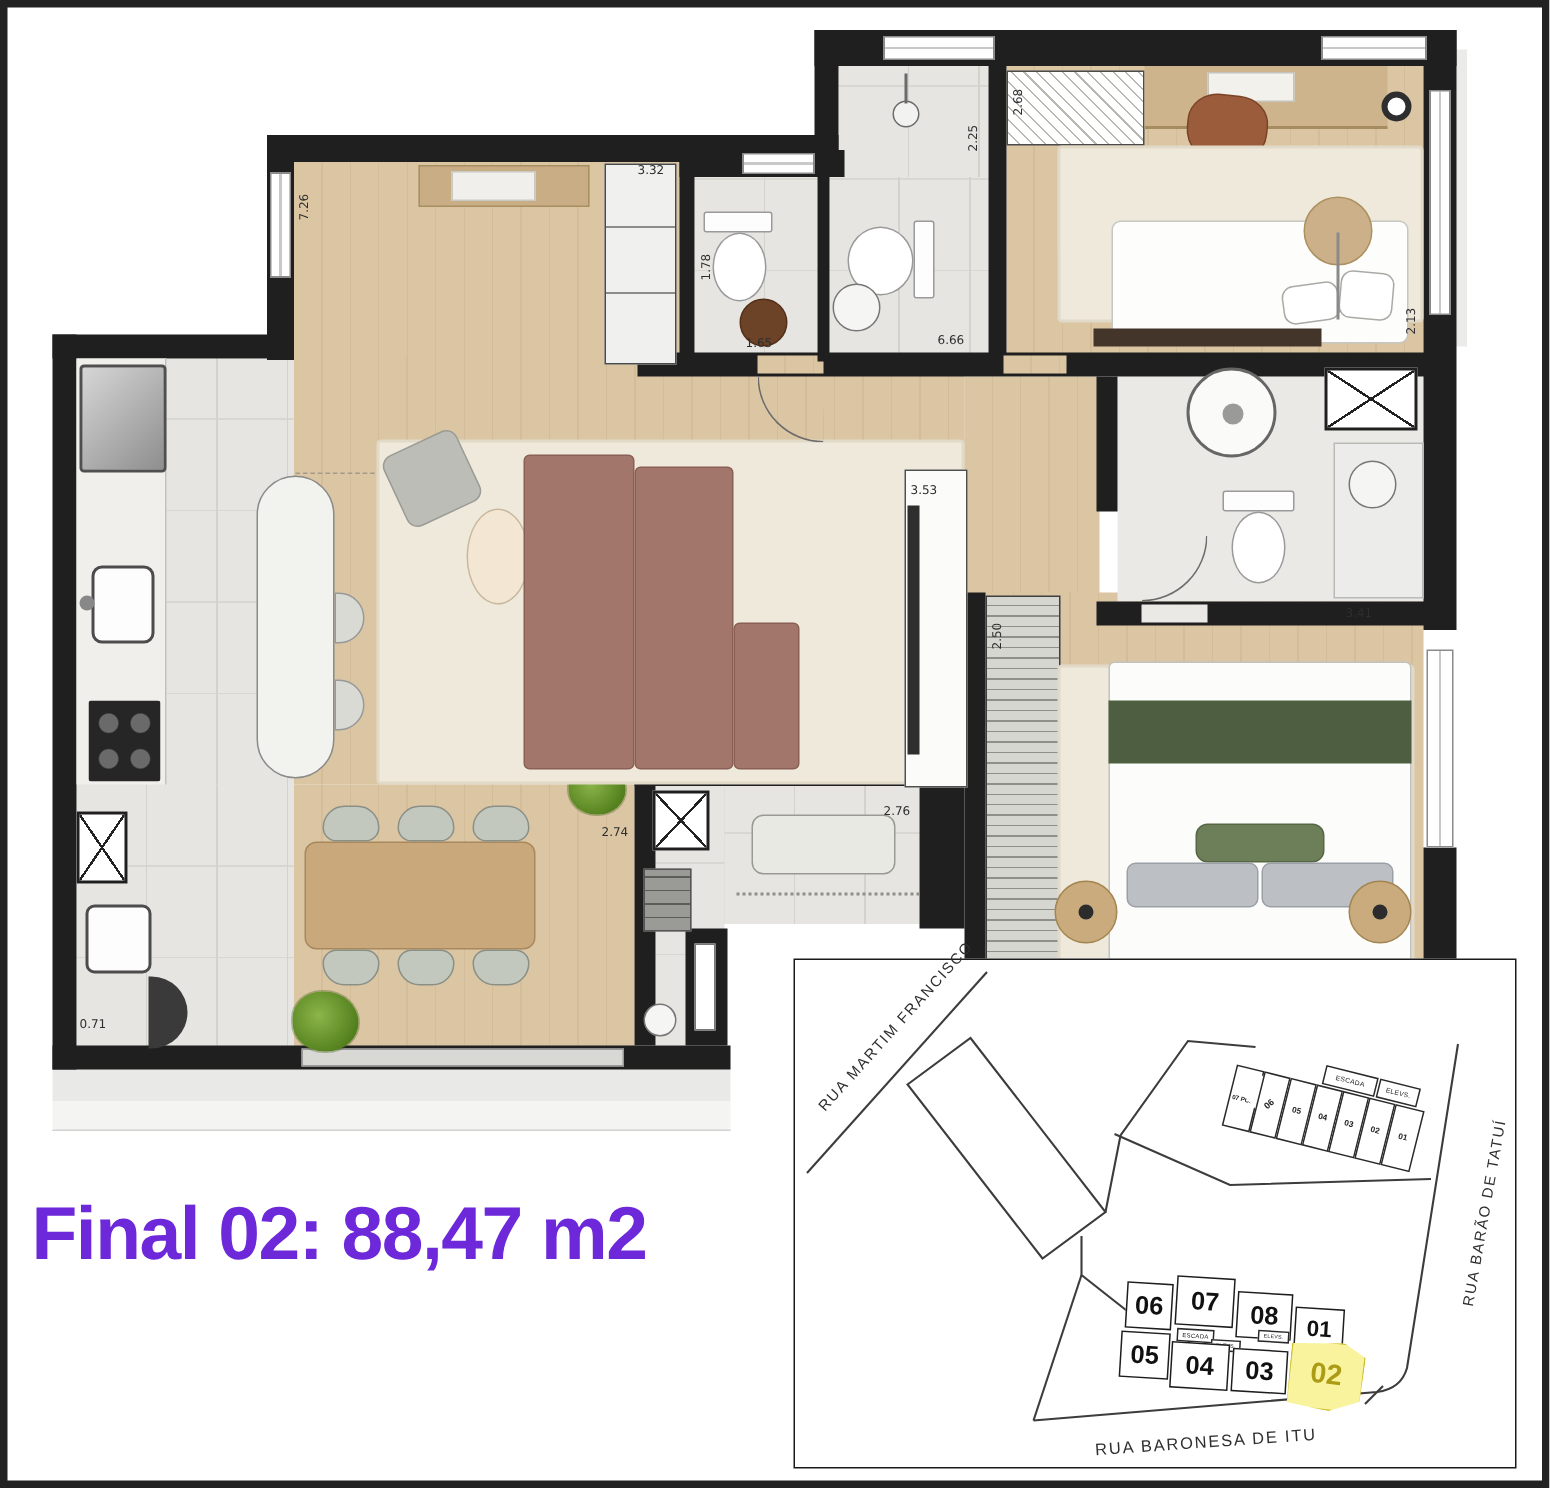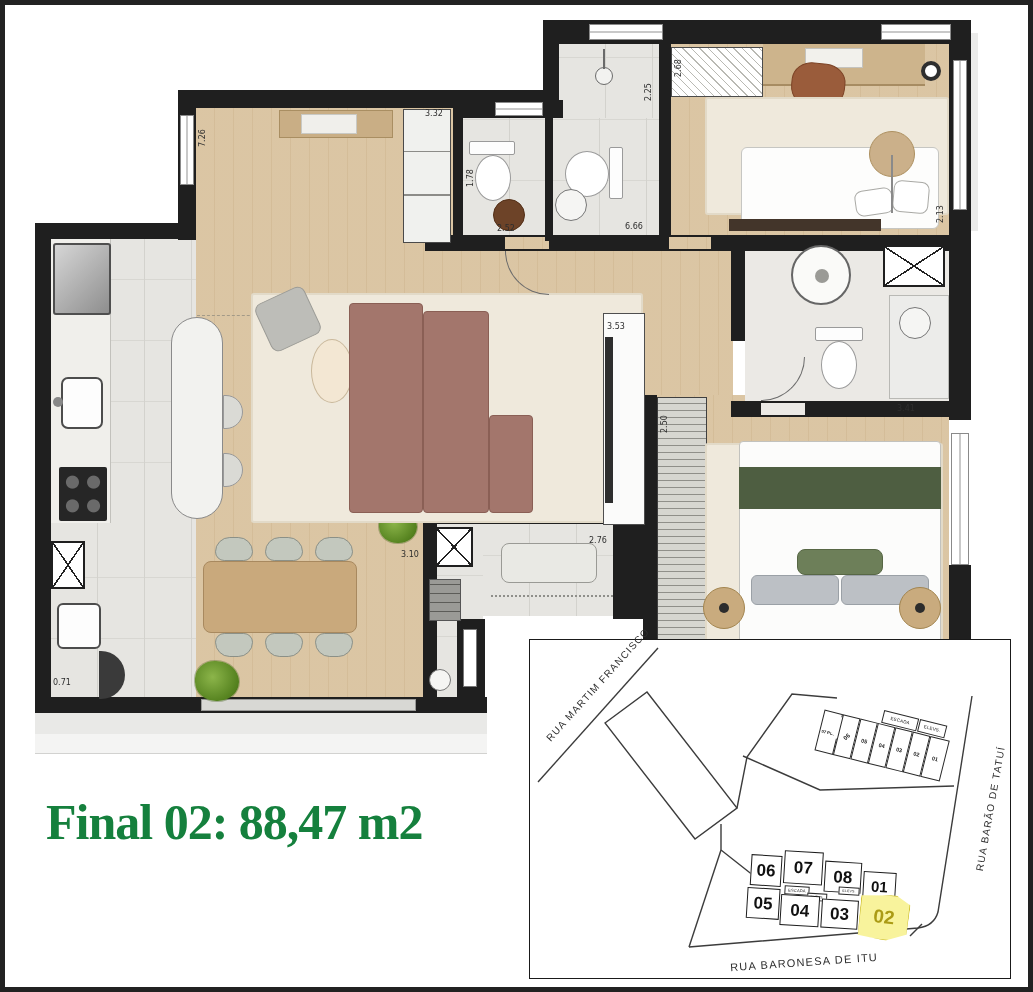--- a/index.html
+++ b/index.html
@@ -34,22 +34,22 @@
   .sidetable{position:absolute;background:#c9ab7e;border:1px solid #a3854f;border-radius:50%;}
   
   #siteplan{position:absolute;left:524px;top:634px;width:482px;height:340px;border:1.5px solid #1a1a1a;background:#fff;}
   .unit{position:absolute;background:#fff;border:1.4px solid #1d1d1d;display:flex;align-items:center;justify-content:center;
         font-weight:700;font-size:17px;color:#111;font-family:"Liberation Sans",sans-serif;}
   .core{position:absolute;background:#fff;border:1px solid #2a2a2a;display:flex;align-items:center;justify-content:center;
         font-size:4px;color:#222;letter-spacing:.2px;}
   .tcell{position:absolute;background:#fff;border:1px solid #2a2a2a;display:flex;align-items:center;justify-content:center;
         font-size:6px;font-weight:700;color:#222;}
   .street{position:absolute;font-size:10px;letter-spacing:1.2px;color:#2f2f2f;white-space:nowrap;font-weight:400;}
-  #title{position:absolute;left:41px;top:788px;font-size:50px;font-weight:700;color:#15803d;letter-spacing:-1px;
-         font-family:Liberation Serif, serif;}
+  #title{position:absolute;left:16px;top:788px;font-size:50px;font-weight:700;color:#6d28d9;letter-spacing:-1px;
+         font-family:Liberation Sans, sans-serif;}
 </style>
 </head>
 <body>
 
 <div id="frame">
 
   <div class="wood" style="left:191px;top:103px;width:260px;height:132px;"></div>
   <div class="wood" style="left:191px;top:233px;width:447px;height:285px;"></div>
   <div class="wood" style="left:638px;top:246px;width:90px;height:150px;"></div>
   <div class="wood" style="left:191px;top:518px;width:227px;height:176px;"></div>
@@ -190,28 +190,28 @@
   <div class="xbox" style="left:430px;top:522px;width:38px;height:40px;"></div>
   <div class="abs" style="left:424px;top:574px;width:32px;height:42px;background:#9a9a96;border:1.5px solid #555;background-image:repeating-linear-gradient(0deg,#0000 0 8px,#5c5c58 8px 9px);"></div>
   <div class="roundsink" style="left:424px;top:664px;width:22px;height:22px;"></div>
   <div class="abs" style="left:496px;top:538px;width:96px;height:40px;background:#e9e9e4;border:1.5px solid #9a9a95;border-radius:8px;"></div>
   <div class="abs" style="left:486px;top:590px;width:122px;height:0;border-top:2px dotted #8f8f8a;"></div>
 
   <span class="dim" style="left:420px;top:105px;">3.32</span>
   <span class="dim dimv" style="left:194px;top:142px;">7.26</span>
   <span class="dim dimv" style="left:640px;top:96px;">2.25</span>
   <span class="dim dimv" style="left:462px;top:182px;">1.78</span>
-  <span class="dim" style="left:492px;top:220px;">2.52</span>
+  <span class="dim" style="left:492px;top:220px;">1.65</span>
   <span class="dim" style="left:620px;top:218px;">6.66</span>
   <span class="dim dimv" style="left:670px;top:72px;">2.68</span>
   <span class="dim dimv" style="left:932px;top:218px;">2.13</span>
   <span class="dim" style="left:602px;top:318px;">3.53</span>
   <span class="dim" style="left:892px;top:400px;">3.41</span>
   <span class="dim dimv" style="left:656px;top:428px;">2.50</span>
-  <span class="dim" style="left:396px;top:546px;">3.10</span>
+  <span class="dim" style="left:396px;top:546px;">2.74</span>
   <span class="dim" style="left:584px;top:532px;">2.76</span>
   <span class="dim" style="left:48px;top:674px;">0.71</span>
 
   <div id="title">Final 02: 88,47 m2</div>
 
   <div id="siteplan">
     <svg width="482" height="340" viewBox="0 0 482 340" style="position:absolute;left:0;top:0;">
       <g fill="none" stroke="#3c3c3c" stroke-width="1.4">
         <path d="M8,142 L128,8"></path>
         <path d="M75,83 L117,52 L207,168 L165,199 Z"></path>

